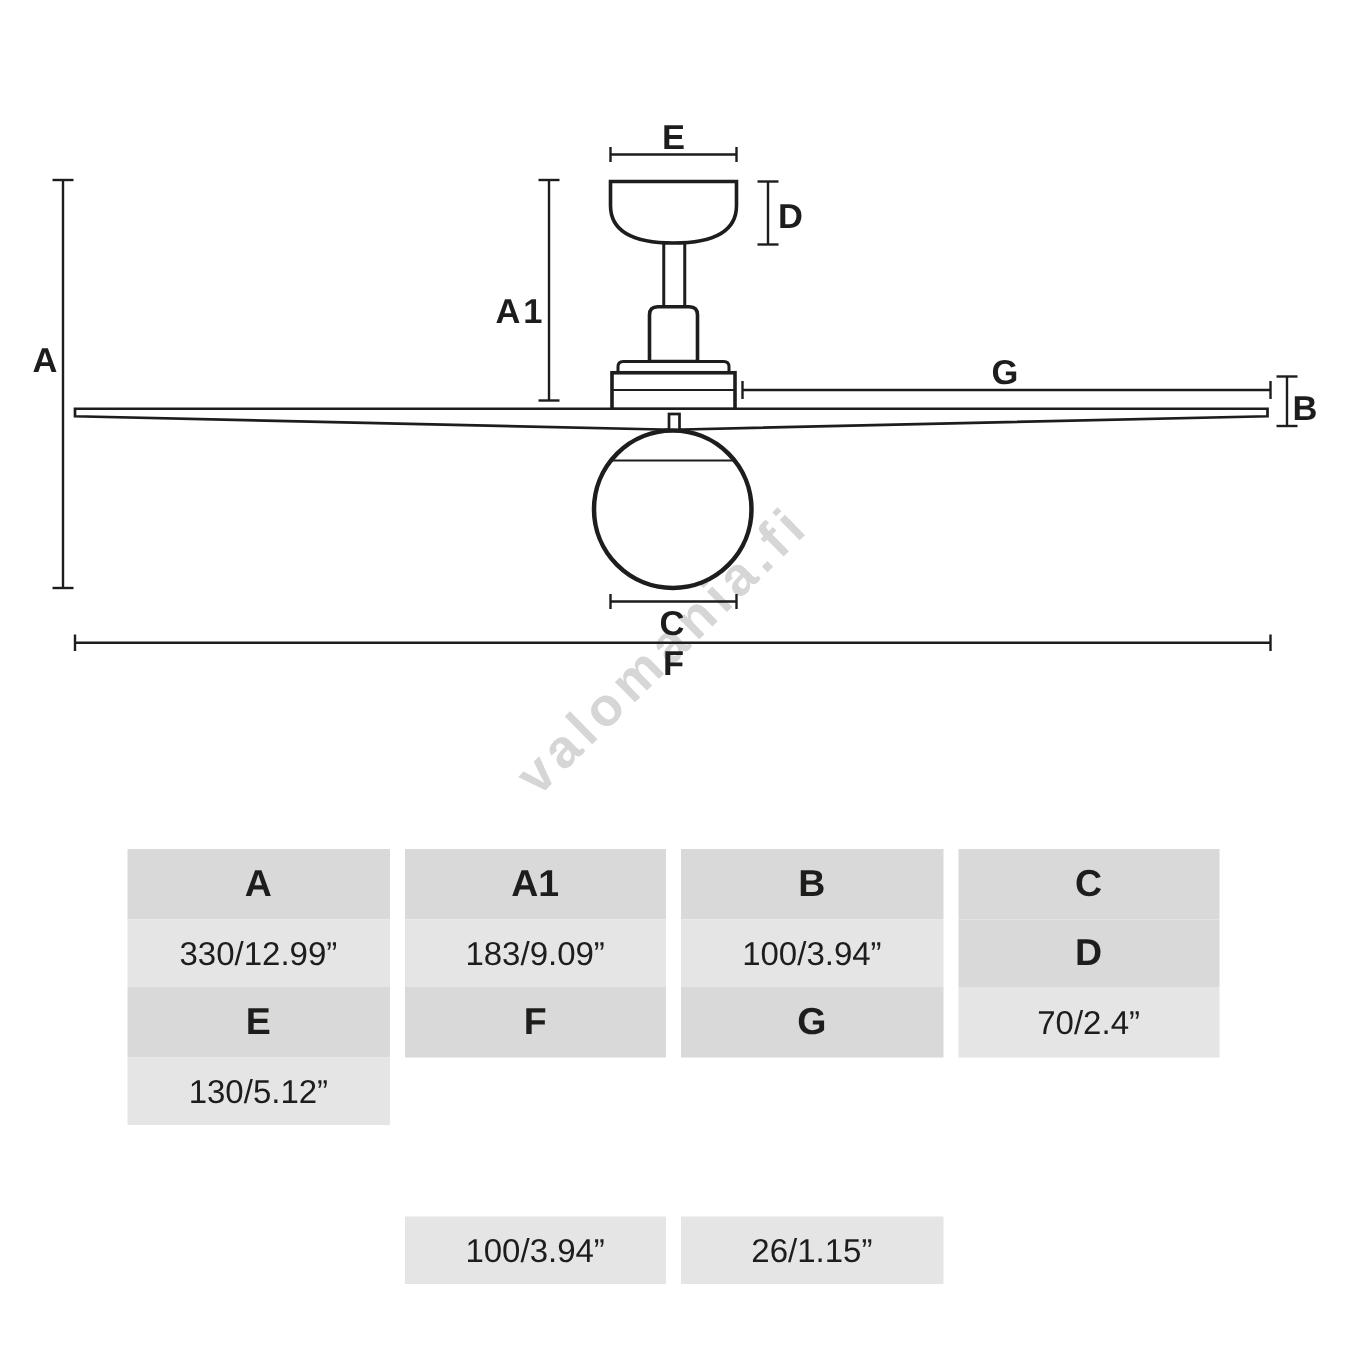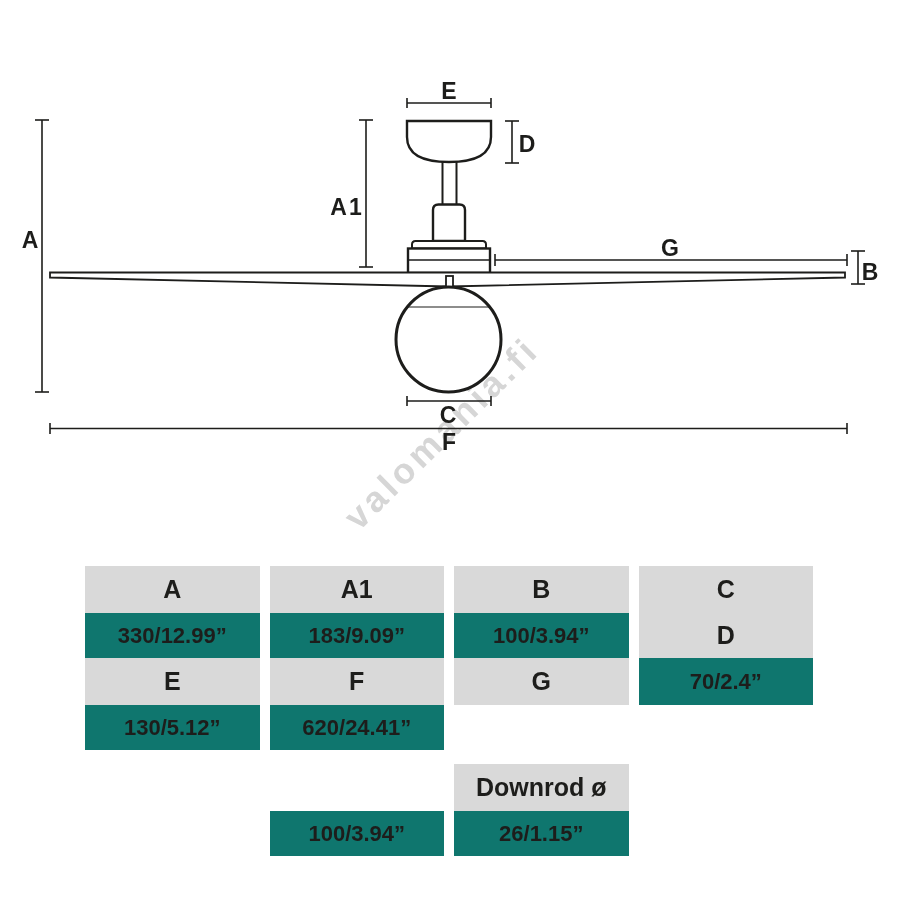--- a/index.html
+++ b/index.html
@@ -21,23 +21,23 @@
     display:grid; grid-template-columns:repeat(4, 1fr);
     grid-template-rows:47px 45px 47px 45px 14px 47px 45px;
     column-gap:10px; row-gap:0;
   }
   .hcell {
     background:#d9d9d9; color:#1d1d1b;
     display:flex; align-items:center; justify-content:center;
     font-weight:bold; font-size:25px;
   }
   .vcell {
-    background:#0f766e; color:#1d1d1b;
+    background:#e5e5e5; color:#1d1d1b;
     display:flex; align-items:center; justify-content:center;
-    font-size:22px; font-weight:bold;
+    font-size:22px; font-weight:normal;
   }
   .r6c2 { grid-row:6; grid-column:2; }
   .r6c3 { grid-row:6; grid-column:3; }
   .r7c2 { grid-row:7; grid-column:2; }
   .r7c3 { grid-row:7; grid-column:3; }
 </style>
 </head>
 <body>
 
 <div class="stage">
@@ -134,21 +134,19 @@
     <div class="vcell">183/9.09”</div>
     <div class="vcell">100/3.94”</div>
 
     <div class="hcell">D</div>
     <div class="hcell">E</div>
     <div class="hcell">F</div>
     <div class="hcell">G</div>
 
     <div class="vcell">70/2.4”</div>
     <div class="vcell">130/5.12”</div>
-    <div class="vcell">620/24.41”</div>
 
-    <div class="hcell r6c3">Downrod ø</div>
 
     <div class="vcell r7c2">100/3.94”</div>
     <div class="vcell r7c3">26/1.15”</div>
   </div>
 
 </div>
 
 </body></html>

